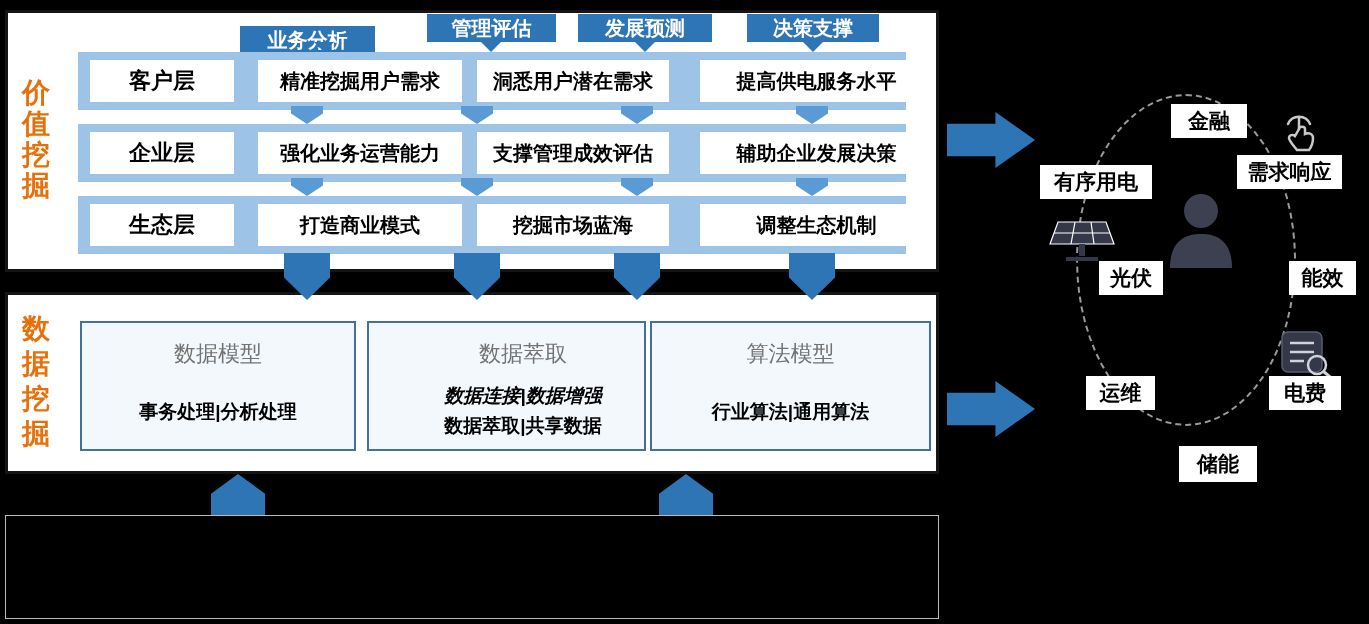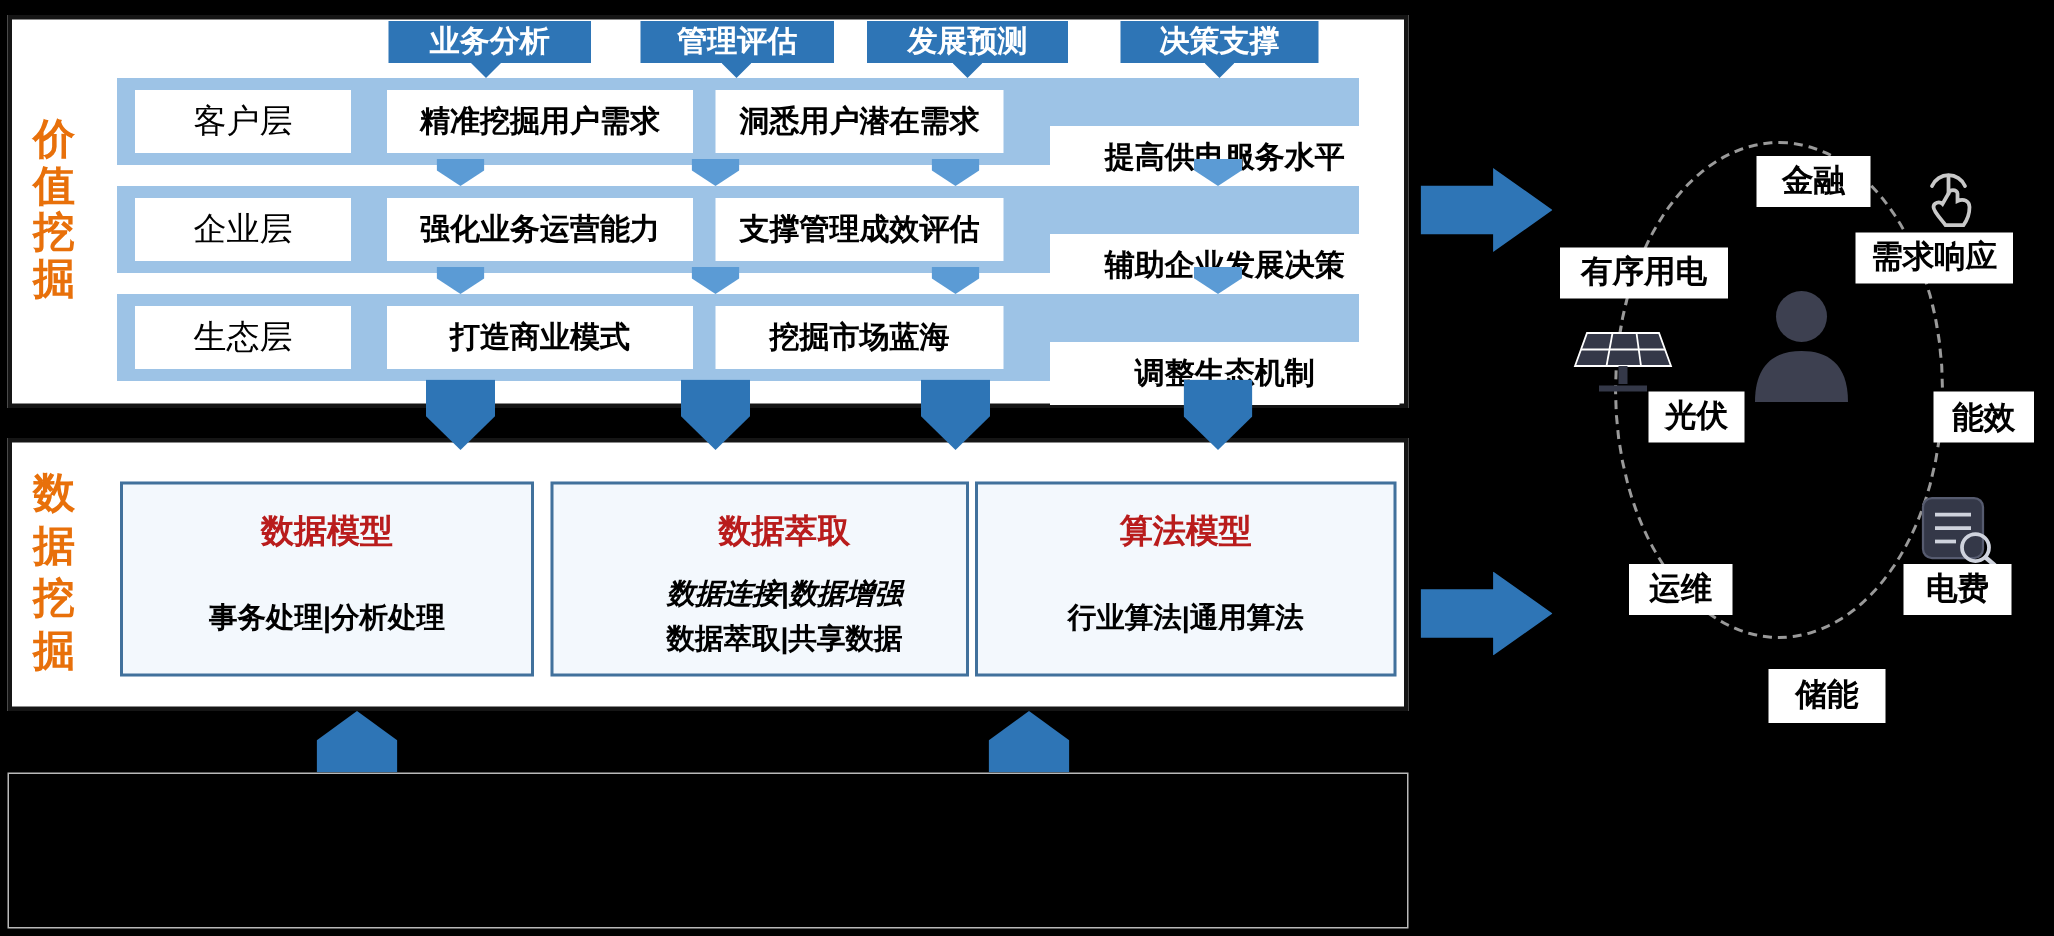--- a/index.html
+++ b/index.html
@@ -17,55 +17,55 @@
   #value-side { left:8px; top:64px; line-height:31px; }
   #data-side  { left:8px; top:16px; line-height:35px; }
 
   .tab { position:absolute; top:1px; height:28px; line-height:28px; background:var(--tab-blue,#2e75b6);
          color:#fff; font-size:20px; font-weight:bold; text-align:center; }
   .tab-connector { position:absolute; top:29px; width:20px; height:10px; background:var(--tab-blue,#2e75b6);
          clip-path:polygon(0 0,100% 0,50% 100%); }
 
   .band { position:absolute; left:70px; width:828px; height:58px; background:var(--band-blue,#9dc3e6); }
   .row-label { position:absolute; left:12px; top:8px; width:144px; height:42px; background:#fff;
-         font-size:22px; font-weight:normal; text-align:center; line-height:42px; color:#000; }
+         font-size:22px; font-weight:bold; text-align:center; line-height:42px; color:#000; }
   .cell { position:absolute; top:8px; height:42px; background:#fff; font-size:20px; font-weight:bold;
          text-align:center; line-height:42px; color:#000; }
-  .c1 { left:180px; width:204px; } .c2 { left:399px; width:192px; } .c3 { left:622px; width:233px;margin-top:24px; }
+  .c1 { left:180px; width:204px; } .c2 { left:399px; width:192px; } .c3 { left:622px; width:233px; }
 
   .gap-arrow { position:absolute; width:32px; height:18px; background:var(--gap-arrow-blue,#5b9bd5);
          clip-path:polygon(0 0,100% 0,100% 42%,50% 100%,0 42%); }
   .down-arrow { position:absolute; width:46px; height:47px; background:var(--arrow-blue,#2e75b6);
          clip-path:polygon(0 0,100% 0,100% 52%,50% 100%,0 52%); z-index:2; }
   .up-arrow { position:absolute; width:54px; height:41px; background:var(--arrow-blue,#2e75b6);
          clip-path:polygon(50% 0,100% 48%,100% 100%,0 100%,0 48%); z-index:2; }
   .right-arrow { position:absolute; left:947px; width:88px; height:56px; background:var(--arrow-blue,#2e75b6);
          clip-path:polygon(0 21%,55% 21%,55% 0,100% 50%,55% 100%,55% 79%,0 79%); z-index:2; }
 
   .dm-box { position:absolute; top:26px; height:130px; background:var(--dm-bg,#f3f8fd);
          border:2px solid var(--dm-border,#41719c); display:flex; flex-direction:column; align-items:center; }
-  .dm-title { font-size:22px; font-weight:bold; margin-top:16px; color:#b91c1c; }
+  .dm-title { font-size:22px; font-weight:normal; margin-top:16px; color:#737373; }
   .dm-line { font-size:19px; font-weight:bold; color:#000; }
   .mt-big { margin-top:30px; } .mt-mid { margin-top:14px;font-style:italic; } .mt-sml { margin-top:4px; }
 
   .eco-ellipse { position:absolute; left:1076px; top:94px; width:220px; height:332px;
          border:2px dashed var(--dashed-gray,#9a9a9a); border-radius:50%; z-index:1; }
   .chip { position:absolute; height:34px; line-height:34px; background:var(--chip-bg,#fff); color:#000;
          font-weight:bold; font-size:21px; text-align:center; z-index:3; }
   .eco-icon { position:absolute; z-index:2; }
 </style>
 </head>
 <body>
 
 <div class="canvas">
 
   <section class="panel" id="value-panel">
     <div class="side-label" id="value-side">价值挖掘</div>
 
-    <div class="tab" style="left:251px;width:135px;">业务分析</div>
+    <div class="tab" style="left:232px;width:135px;margin-top:12px;">业务分析</div>
     <div class="tab" style="left:419px;width:129px;">管理评估</div>
     <div class="tab" style="left:570px;width:134px;">发展预测</div>
     <div class="tab" style="left:739px;width:132px;">决策支撑</div>
 
     <div class="tab-connector" style="left:306px;"></div>
     <div class="tab-connector" style="left:473px;"></div>
     <div class="tab-connector" style="left:627px;"></div>
     <div class="tab-connector" style="left:795px;"></div>
 
     <div class="band" style="top:39px;">

